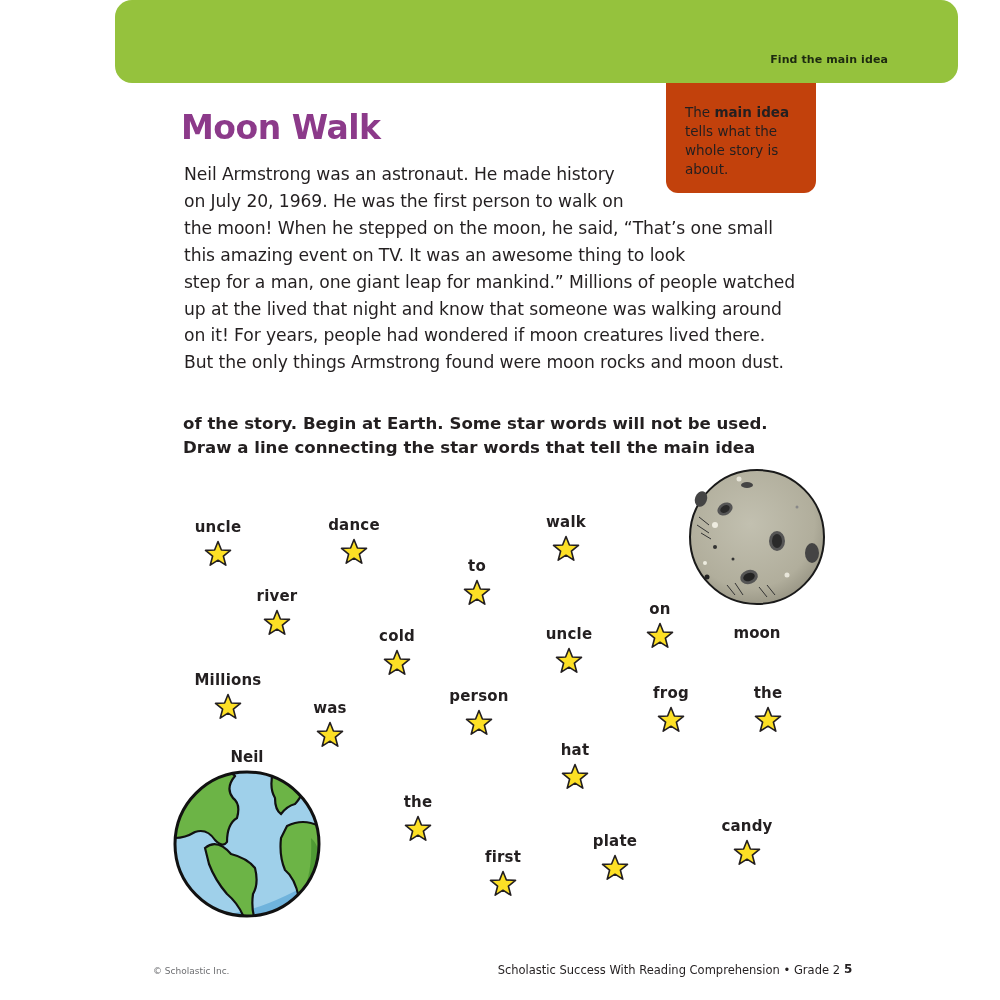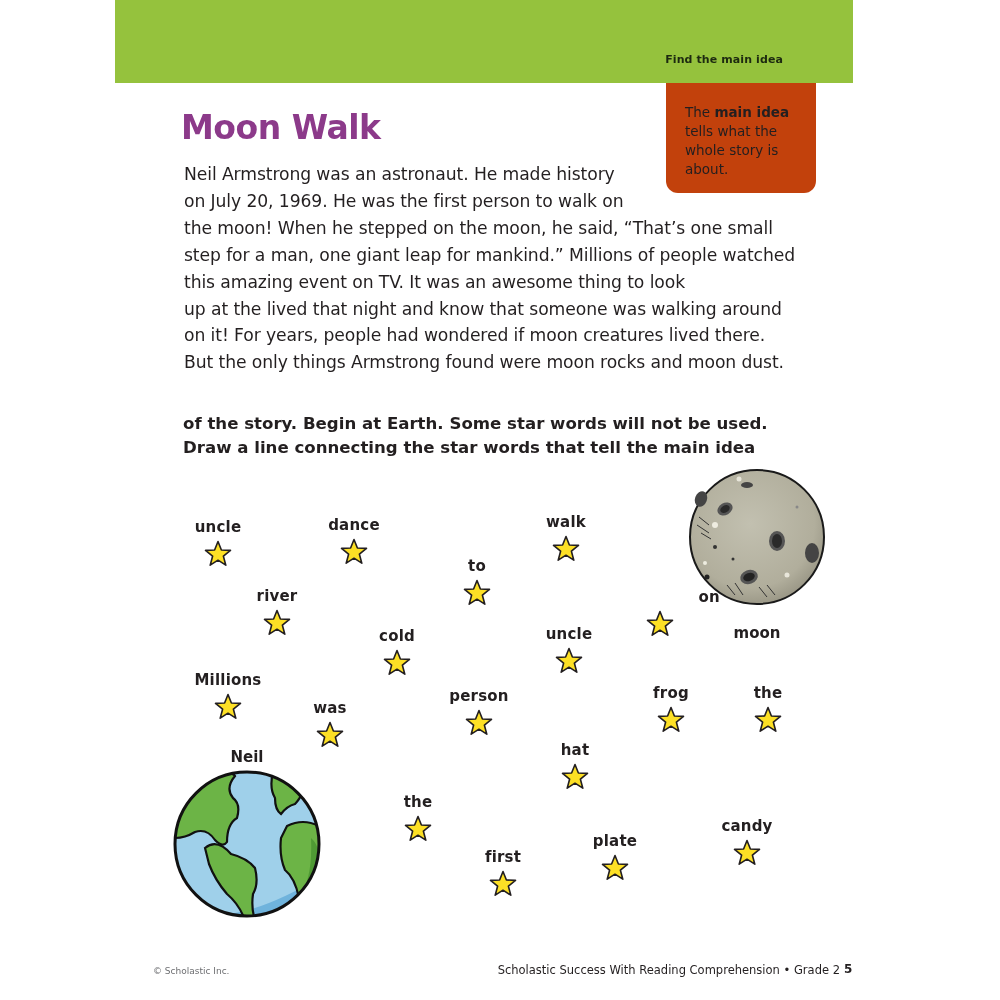--- a/index.html
+++ b/index.html
@@ -3,22 +3,23 @@
 <meta charset="utf-8">
 <style>
   html, body { margin: 0; padding: 0; }
   body {
     width: 1000px; height: 1000px; position: relative; overflow: hidden;
     background: #ffffff;
     font-family: "DejaVu Sans", sans-serif;
     color: #231f20;
   }
   .header-band {
-    position: absolute; left: 115px; top: 0; width: 738px; height: 83px;
+    position: absolute; left: 115px; top: 0; width: 843px; height: 83px;
     background: #95c23d;
+    border-radius: 17px;
   }
   .header-label {
     position: absolute; right: 70px; top: 53px;
     font-size: 11px; font-weight: bold; color: #1d2a10;
     letter-spacing: 0.1px;
   }
   .callout {
     position: absolute; left: 666px; top: 83px; width: 150px; height: 110px;
     background: #c2410c; border-radius: 0 0 12px 12px;
     box-sizing: border-box; padding: 20px 3px 0 19px;
@@ -81,22 +82,22 @@
   <div>whole story is</div>
   <div>about.</div>
 </div>
 
 <div class="title">Moon Walk</div>
 
 <div class="story">
   <div>Neil Armstrong was an astronaut. He made history</div>
   <div>on July 20, 1969. He was the first person to walk on</div>
   <div>the moon! When he stepped on the moon, he said, “That’s one small</div>
+  <div>this amazing event on TV. It was an awesome thing to look</div>
   <div>step for a man, one giant leap for mankind.” Millions of people watched</div>
-  <div>this amazing event on TV. It was an awesome thing to look</div>
   <div>up at the lived that night and know that someone was walking around</div>
   <div>on it! For years, people had wondered if moon creatures lived there.</div>
   <div>But the only things Armstrong found were moon rocks and moon dust.</div>
 </div>
 
 <div class="instructions">
   <div>of the story. Begin at Earth. Some star words will not be used.</div>
   <div>Draw a line connecting the star words that tell the main idea</div>
 </div>
 
@@ -186,21 +187,21 @@
       <svg width="28" height="27" viewBox="0 0 28 27">
         <path d="M14 1.5 L17.4 10 L26.5 10.4 L19.4 16.2 L21.8 25.2 L14 20.2 L6.2 25.2 L8.6 16.2 L1.5 10.4 L10.6 10 Z" fill="#fde025" stroke="#231f20" stroke-width="1.6" stroke-linejoin="round"></path>
       </svg>
     </div>
     <div class="star-word" style="left: 569px; top: 625px;">
       <span class="word">uncle</span>
       <svg width="28" height="27" viewBox="0 0 28 27">
         <path d="M14 1.5 L17.4 10 L26.5 10.4 L19.4 16.2 L21.8 25.2 L14 20.2 L6.2 25.2 L8.6 16.2 L1.5 10.4 L10.6 10 Z" fill="#fde025" stroke="#231f20" stroke-width="1.6" stroke-linejoin="round"></path>
       </svg>
     </div>
-    <div class="star-word" style="left: 660px; top: 588px; text-align: right;">
+    <div class="star-word" style="left: 660px; top: 600px;">
       <span class="word">on</span>
       <svg width="28" height="27" viewBox="0 0 28 27">
         <path d="M14 1.5 L17.4 10 L26.5 10.4 L19.4 16.2 L21.8 25.2 L14 20.2 L6.2 25.2 L8.6 16.2 L1.5 10.4 L10.6 10 Z" fill="#fde025" stroke="#231f20" stroke-width="1.6" stroke-linejoin="round"></path>
       </svg>
     </div>
     <div class="star-word" style="left: 228px; top: 671px;">
       <span class="word">Millions</span>
       <svg width="28" height="27" viewBox="0 0 28 27">
         <path d="M14 1.5 L17.4 10 L26.5 10.4 L19.4 16.2 L21.8 25.2 L14 20.2 L6.2 25.2 L8.6 16.2 L1.5 10.4 L10.6 10 Z" fill="#fde025" stroke="#231f20" stroke-width="1.6" stroke-linejoin="round"></path>
       </svg>

